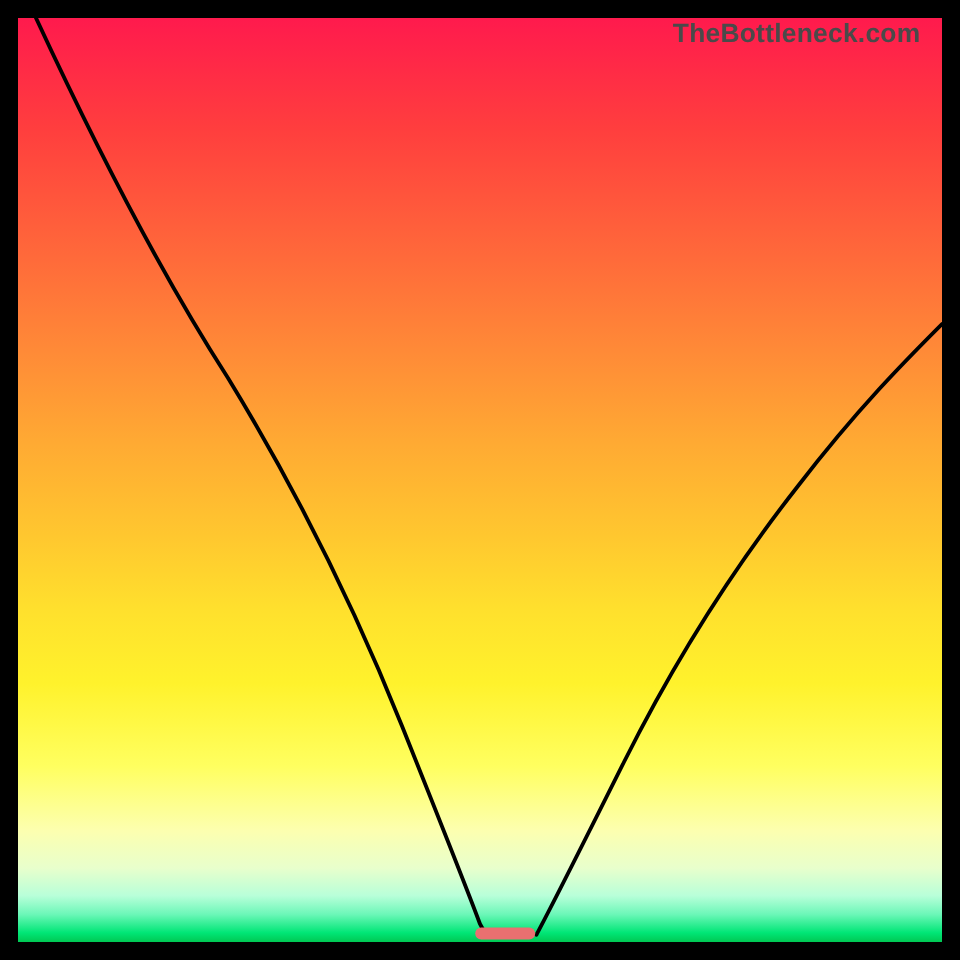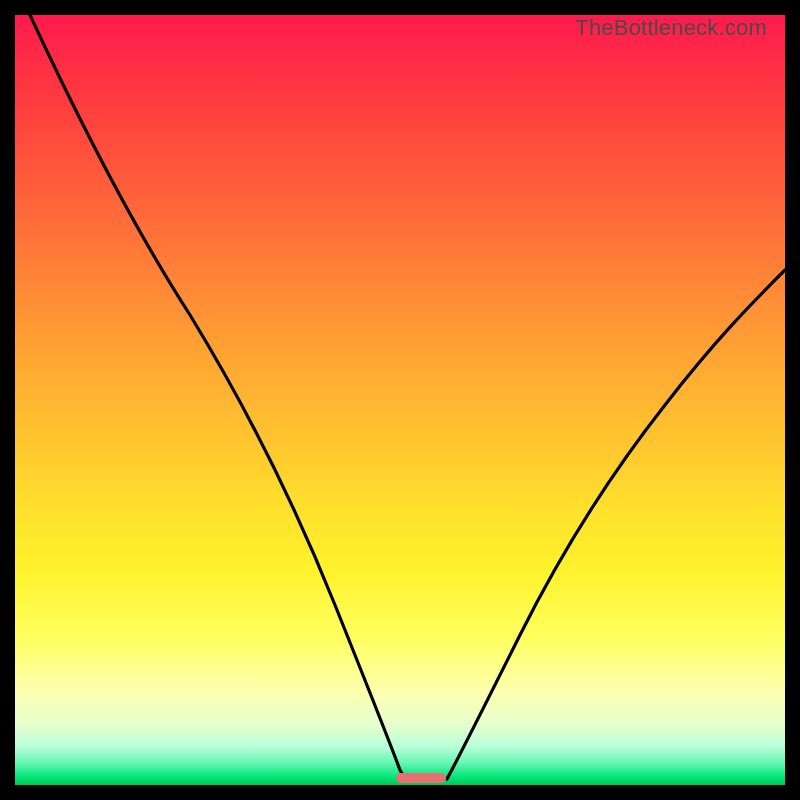--- a/index.html
+++ b/index.html
@@ -41,21 +41,21 @@
       #00e676 99%,
       #00c853 100%
     );
   }
   .watermark {
     position: absolute;
     top: 0px;
     right: 18px;
     color: #4a4a4a;
     font-size: 22px;
-    font-weight: 400;
+    font-weight: 700;
     letter-spacing: 0.2px;
     pointer-events: none;
     user-select: none;
   }
   svg.curves {
     position: absolute;
     inset: 0;
     width: 100%;
     height: 100%;
   }

